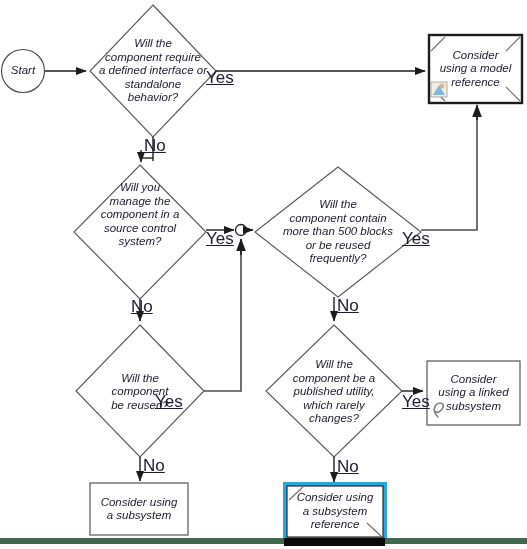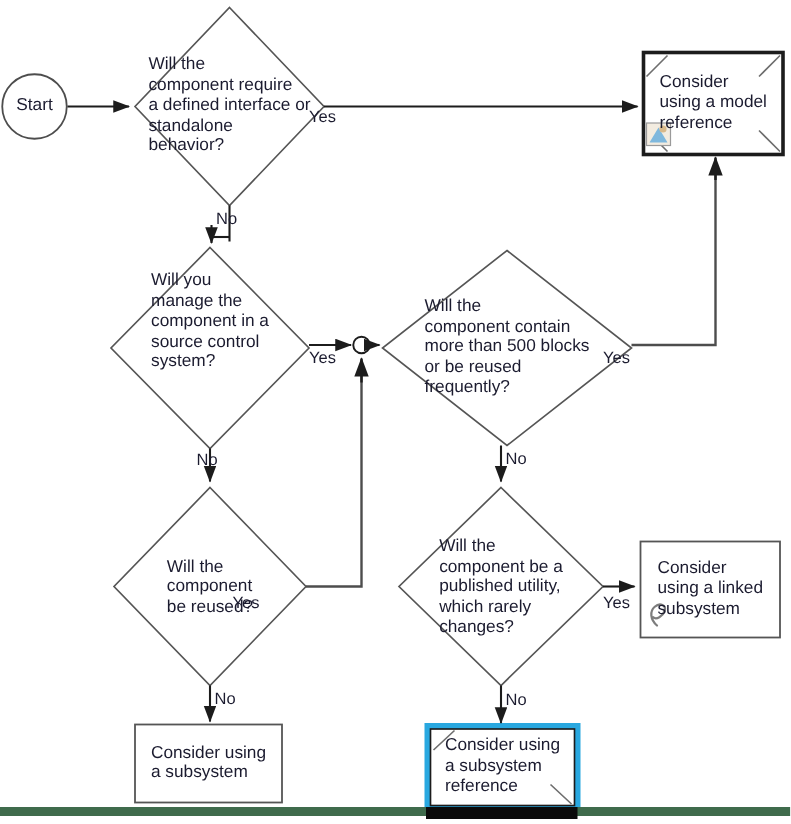--- a/index.html
+++ b/index.html
@@ -18,34 +18,37 @@
     position: absolute;
     left: 0; top: 0;
     width: 527px;
     height: 549px;
   }
   .node-text {
     position: absolute;
     display: flex;
     align-items: center;
     justify-content: center;
+    text-align: center;
     color: #1b1b2f;
     font-size: 11.5px;
     line-height: 13.5px;
     white-space: pre-line;
     pointer-events: none;
     z-index: 4;
+    font-style: italic;
   }
   .edge-label {
     position: absolute;
     color: #1b1b2f;
-    font-size: 11px;
+    font-size: 17px;
     line-height: 12px;
     white-space: nowrap;
     z-index: 5;
+    text-decoration: underline;
   }
   .start-label {
     font-size: 11.5px;
     color: #1b1b2f;
   }
   .bottom-bar {
     position: absolute;
     left: 0;
     top: 538px;
     width: 527px;

